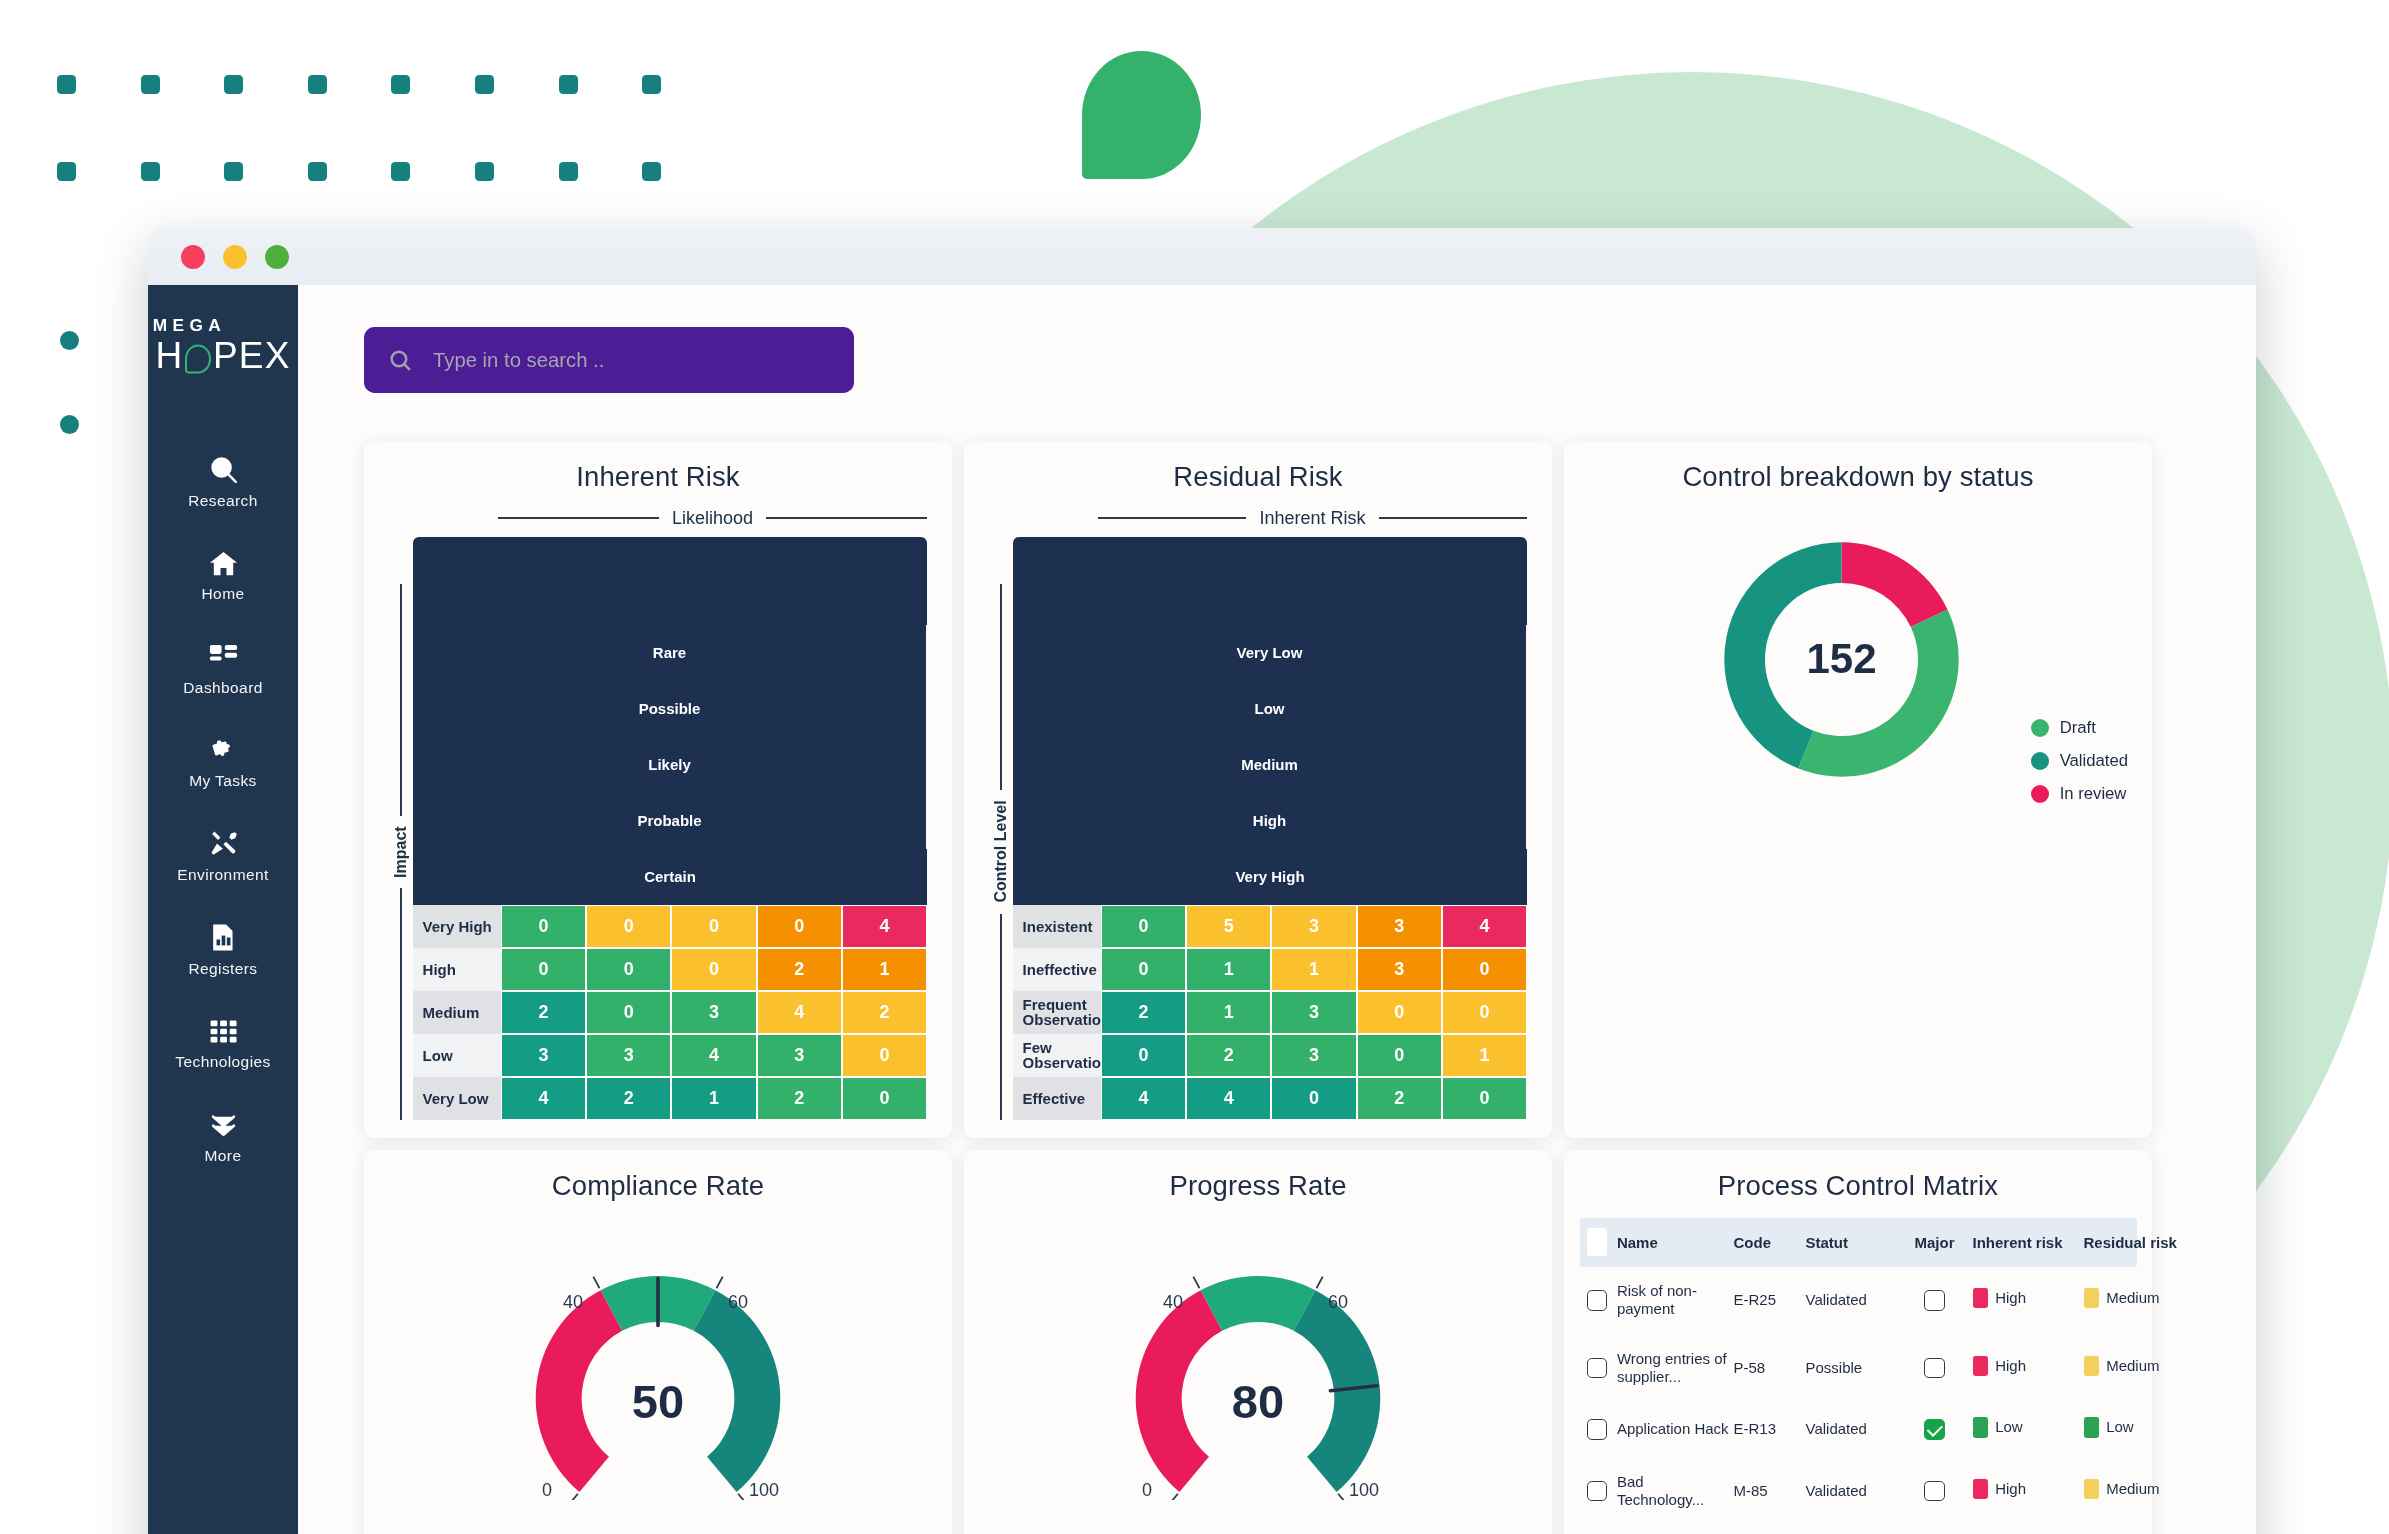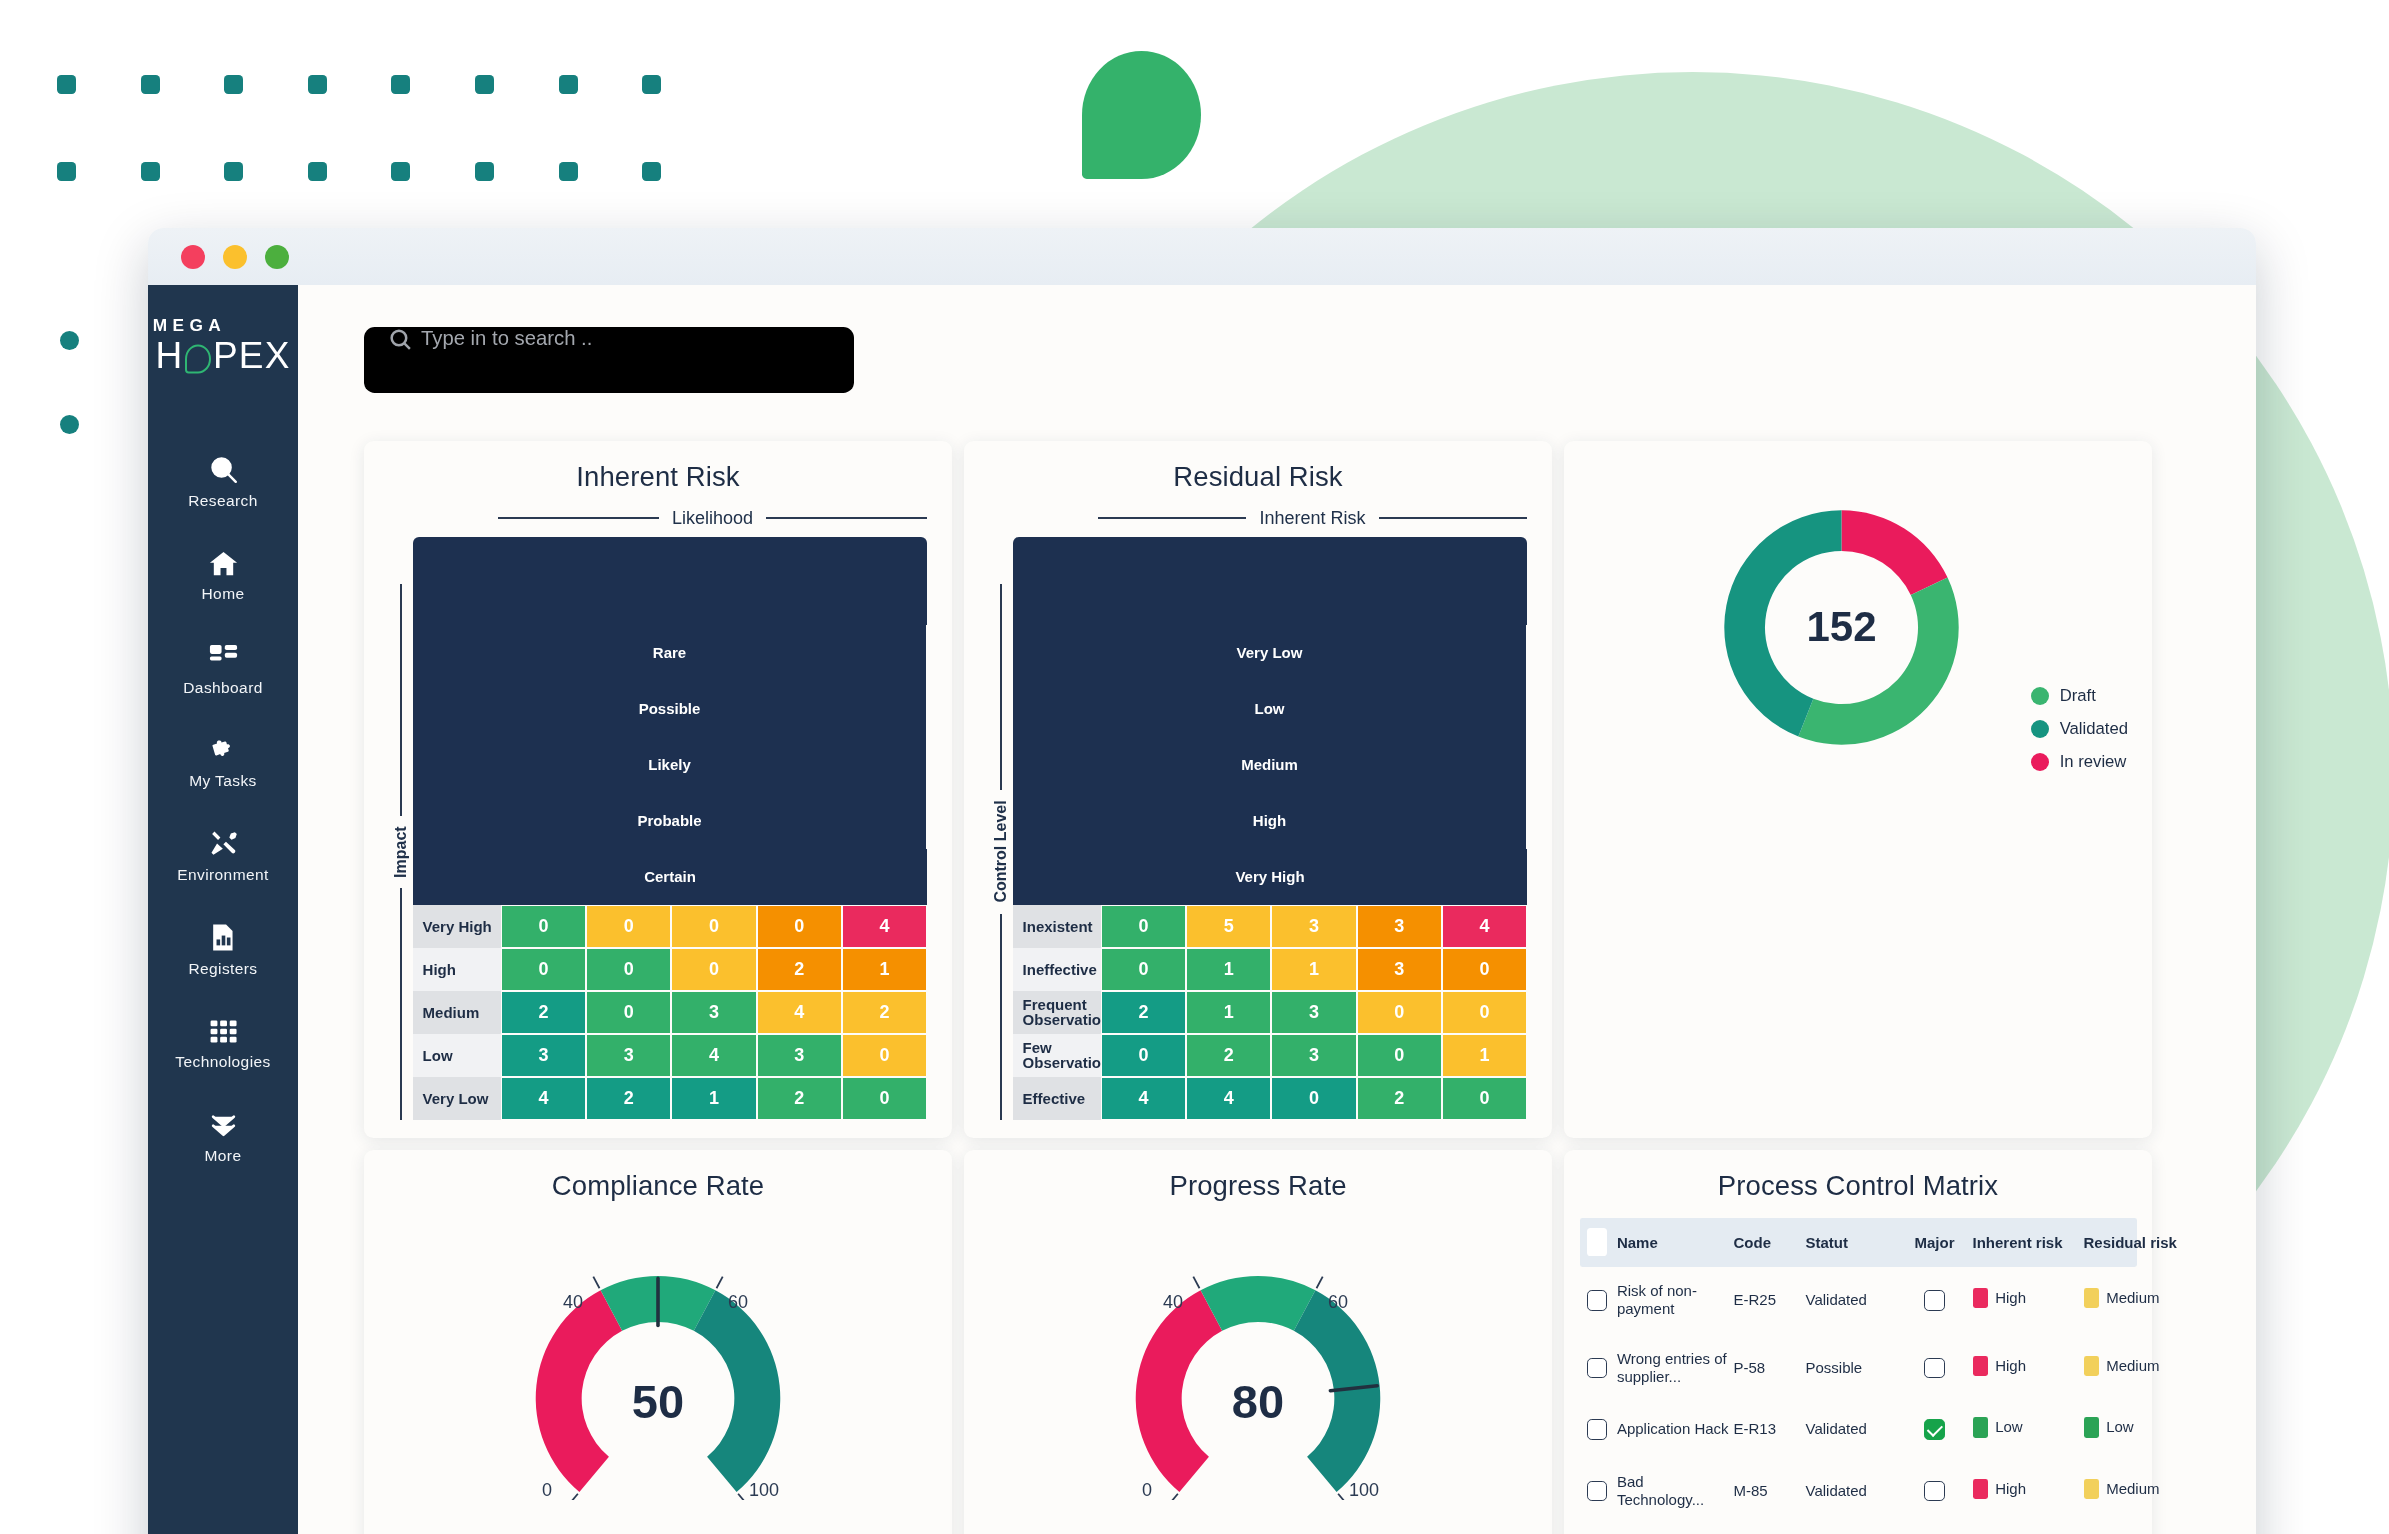--- a/index.html
+++ b/index.html
@@ -101,24 +101,24 @@
   }
   .nav-item .nav-label { font-size: 15.5px; letter-spacing: 0.4px; color: #F2F5F8; }
   .nav-icon { width: 31px; height: 31px; display:flex; align-items:center; justify-content:center; }
   .nav-icon svg { width: 100%; height: 100%; fill: #ffffff; }
 
   
   #main { flex: 1; background: #FDFCFA; padding: 42px 48px 0 66px; }
 
   #searchbar {
     width: 490px; height: 66px;
-    background: #000000;
+    background: #4c1d95;
     border-radius: 10.7px;
-    display: flex; align-items: flex-start;
-    padding: 0 24px; gap: 8px;
+    display: flex; align-items: center;
+    padding: 0 24px; gap: 20px;
     margin-bottom: 48px;
   }
   #searchbar .search-ic { width: 25px; height: 25px; flex: 0 0 25px; }
   #searchbar .search-ic svg { stroke: #A0A4AB; fill: none; stroke-width: 2.4; }
   #searchbar .search-text { font-size: 20.3px; color: #A3A7AE; font-weight: 300; }
 
   .grid { display: grid; grid-template-columns: 588px 588px 588px; gap: 12px; }
 
   .card {
     background: #FDFCFA;
@@ -526,20 +526,21 @@
                     <div class="cell c-teal">0</div>
                     <div class="cell c-green">2</div>
                     <div class="cell c-green">0</div>
                   </div>
                 </div>
             </div>
           </div>
         </div>
 
         <div class="card">
+          <div class="card-title">Control breakdown by status</div>
           <div class="donut-wrap">
             <div class="donut-svg" id="donut-svg"><svg width="299" height="299" viewBox="0 0 500 500">
                   <path d="M250 54 A196 196 0 0 1 427.34610228333986 166.54725885324575 L365.8178627156505 195.5002506796707 A128 128 0 0 0 250 122 Z" fill="#EA1B5C"></path>
                   <path d="M427.34610228333986 166.54725885324575 A196 196 0 0 1 177.84758767380316 432.2361912340973 L202.88005725636125 369.0113901936962 A128 128 0 0 0 365.8178627156505 195.5002506796707 Z" fill="#3AB570"></path>
                   <path d="M177.84758767380316 432.2361912340973 A196 196 0 0 1 249.99999999999997 54 L249.99999999999997 122 A128 128 0 0 0 202.88005725636125 369.0113901936962 Z" fill="#169480"></path>
                 </svg></div>
             <div class="donut-center">152</div>
             <div class="donut-legend" id="donut-legend">
                 <div class="leg-row">
                   <span class="leg-dot" style="background:#3AB570"></span>

